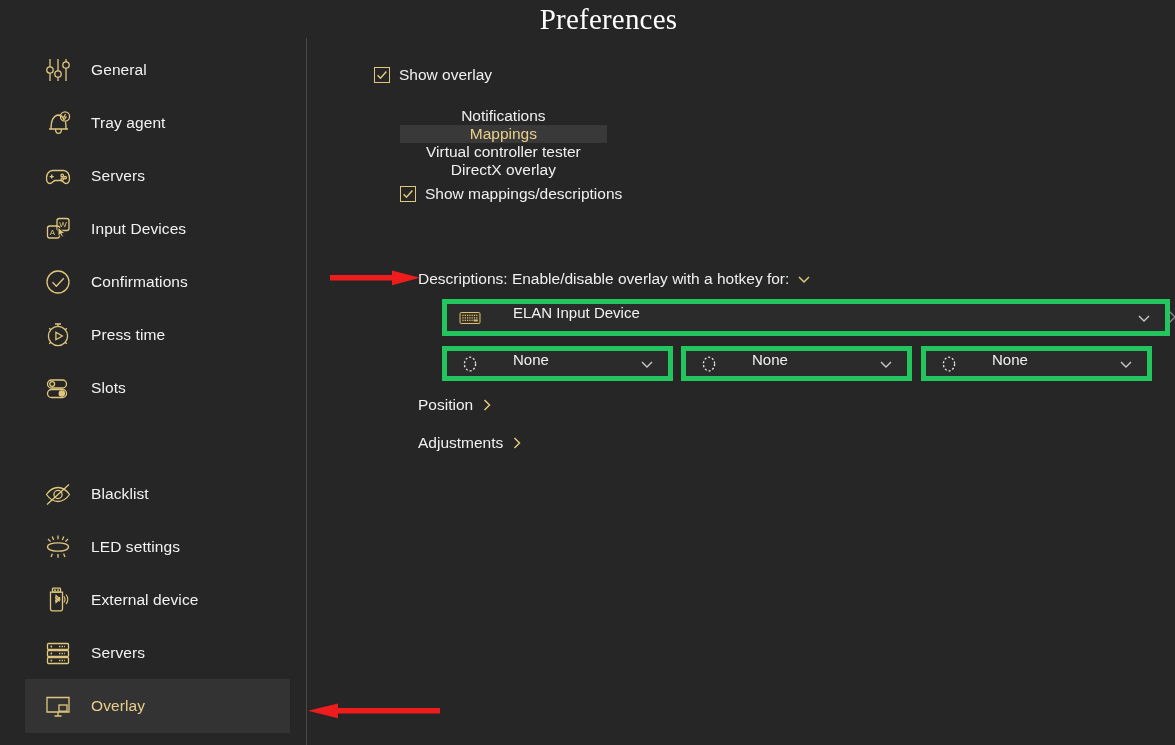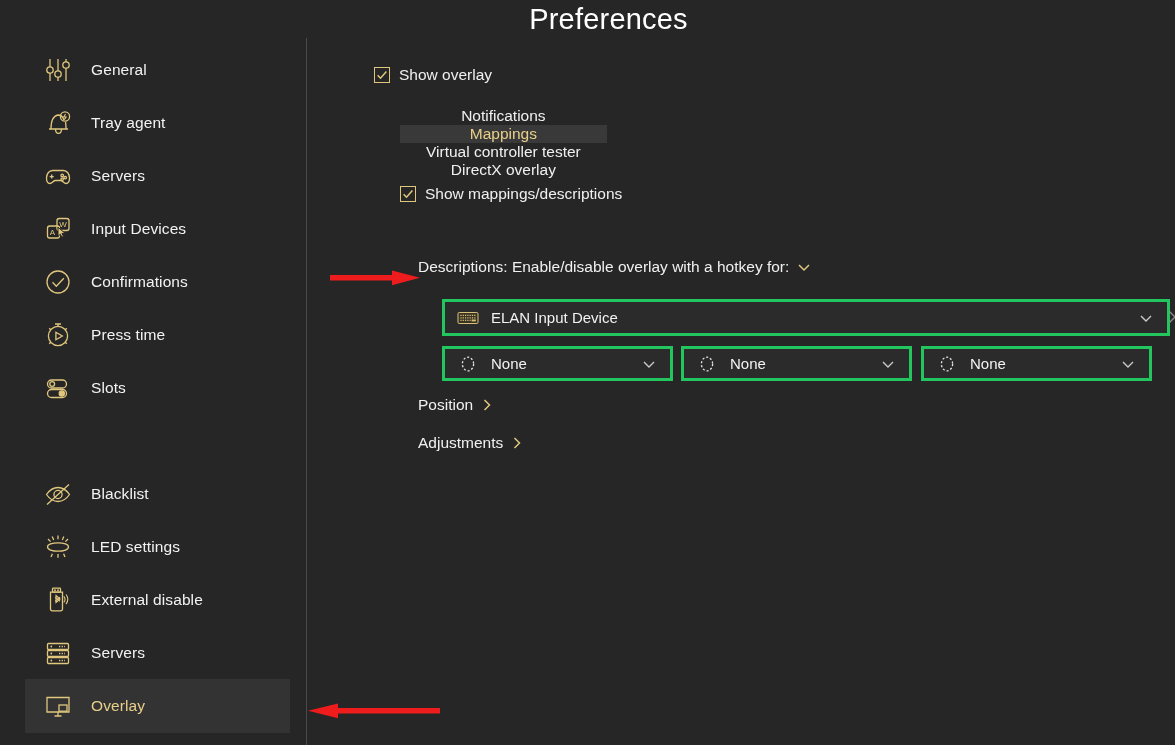--- a/index.html
+++ b/index.html
@@ -37,20 +37,21 @@
     white-space: nowrap;
   }
   .nav-item.selected .nav-label { color: #e8cf8a; }
 
   
   #main { position: absolute; left: 306px; top: 0; width: 869px; height: 745px; }
   #page-title {
     position: absolute; left: 0; top: 3px; width: 605px;
     text-align: center; font-size: 29px; color: #ffffff; font-weight: 400;
     letter-spacing: .2px;
+    font-family: Liberation Serif, serif;
   }
 
   
   .chk-row { display: flex; align-items: center; cursor: pointer; }
   .chk-box {
     width: 16px; height: 16px; border: 1px solid #e0c77e;
     background: #262626; position: relative; flex: 0 0 16px;
   }
   .chk-box svg { position: absolute; left: 1px; top: 1px; }
   .chk-label { font-size: 15.5px; color: #f0f0f0; margin-left: 9px; white-space: nowrap; }
@@ -73,28 +74,28 @@
 
   
   #show-mappings-row { position: absolute; left: 94px; top: 185px; }
 
   .expander {
     position: absolute; display: flex; align-items: center;
     font-size: 15.5px; color: #f0f0f0; cursor: pointer; white-space: nowrap;
   }
   .expander .chev { margin-left: 8px; display: inline-flex; }
   #row-mappings { left: 112px; top: 227px; }
-  #row-descriptions { left: 112px; top: 258px; }
+  #row-descriptions { left: 112px; top: 270px; }
   #row-position { left: 112px; top: 396px; justify-content: space-between; }
   #row-adjustments { left: 112px; top: 434px; }
 
   
   .combo {
-    position: absolute; border: 3px solid #22c55e; background: #2b2b2b;
-    display: flex; align-items: center; cursor: pointer;
+    position: absolute; border: 5px solid #22c55e; background: #2b2b2b;
+    display: flex; cursor: pointer; gap: 20px;
   }
   .combo-icon { width: 26px; flex: 0 0 26px; display: flex;
     align-items: center; justify-content: center; margin-left: 10px; }
   .combo-text { font-size: 15px; color: #f2f2f2; margin-left: 10px;
     white-space: nowrap; overflow: hidden; text-overflow: ellipsis; flex: 1 1 auto; }
   .combo-chev { flex: 0 0 30px; display: flex; align-items: center;
     justify-content: center; margin-right: 6px; }
 
   #combo-device { left: 136px; top: 299px; width: 728px; height: 37px; }
   #combo-none-1 { left: 136px; top: 346px; width: 231px; height: 35px; }
@@ -236,21 +237,21 @@
         <svg width="32" height="32" viewBox="0 0 32 32" fill="none" stroke="#e0c77e" stroke-width="1.3">
           <rect x="10.5" y="4.2" width="8" height="4" rx="0.8"></rect>
           <rect x="12.2" y="5.4" width="1.6" height="1.6" fill="#e0c77e" stroke="none"></rect>
           <rect x="15.2" y="5.4" width="1.6" height="1.6" fill="#e0c77e" stroke="none"></rect>
           <path d="M8.5 8.2 H20.5 V25 C20.5 26 19.8 26.8 18.8 26.8 H10.2 C9.2 26.8 8.5 26 8.5 25 Z"></path>
           <path d="M14 11.5 L18 15 L14 18.5 V11.5 Z M14 11.5 L18 15 M14 18.5 L18 15" stroke-width="1.1"></path>
           <path d="M13.2 13.3 L18 17.2 M13.2 17.2 L18 13.3" stroke-width="1.1"></path>
           <path d="M21.8 12.3 C23.2 14 23.2 16.7 21.8 18.3 M24 10.5 C26.2 13.4 26.2 17.3 24 20.1" stroke-width="1.1"></path>
         </svg>
       </span>
-      <span class="nav-label">External disable</span>
+      <span class="nav-label">External device</span>
     </div>
 
     <div class="nav-item" style="top:626px">
       <span class="nav-icon">
         <svg width="32" height="32" viewBox="0 0 32 32" fill="none" stroke="#e0c77e" stroke-width="1.3">
           <rect x="5.5" y="6.5" width="21" height="6" rx="1"></rect>
           <rect x="5.5" y="13.5" width="21" height="6" rx="1"></rect>
           <rect x="5.5" y="20.5" width="21" height="6" rx="1"></rect>
           <circle cx="9.3" cy="9.5" r="0.9" fill="#e0c77e" stroke="none"></circle>
           <circle cx="9.3" cy="16.5" r="0.9" fill="#e0c77e" stroke="none"></circle>

